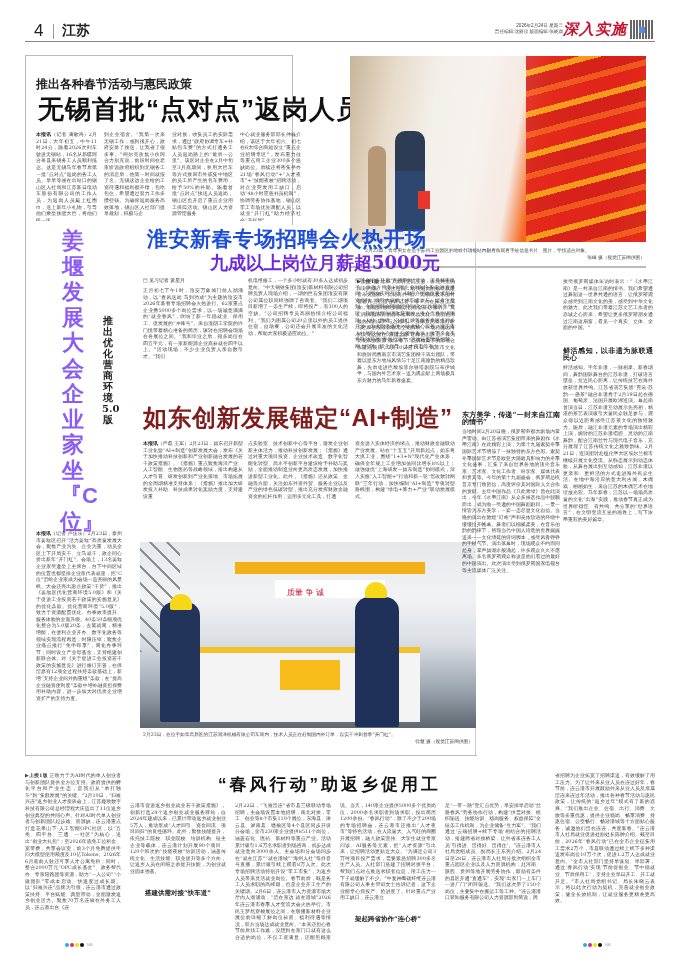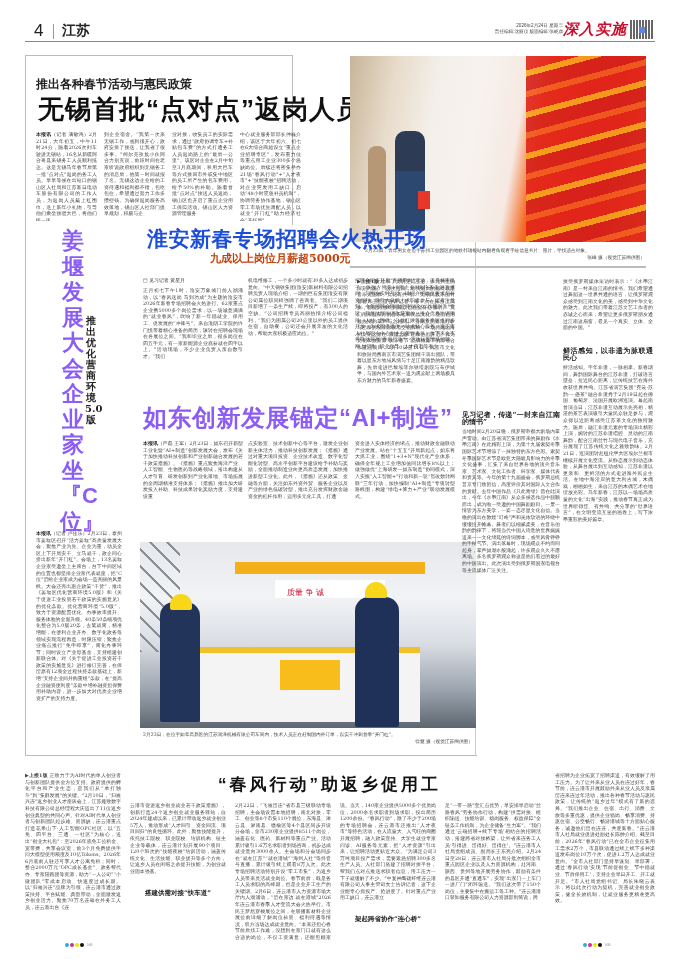--- a/index.html
+++ b/index.html
@@ -32,25 +32,25 @@
     background: linear-gradient(100deg, #c7b59a 0%, #e8dccb 15%, #f3efe9 28%, #f7f2ee 42%, #f6e9e2 55%, #f56b24 62%, #e8361d 72%, #d92a1a 85%, #f28a20 100%); }
   .photo-top .person { position:absolute; left:45px; top:75px; width:30px; height:100px; background: linear-gradient(#2d3b55 0 40%, #2c4770 40% 100%); border-radius: 10px 10px 2px 2px; }
   .photo-top .person2 { position:absolute; left:18px; top:90px; width:18px; height:80px; background:#b69877; border-radius: 8px 8px 2px 2px; }
   .photo-top .bag { position:absolute; left:68px; top:135px; width:12px; height:18px; background:#e9362a; }
   .photo-top .ribbons { position:absolute; right:0; top:0; width:120px; height:186px;
     background: repeating-linear-gradient(165deg, #e2241a 0 14px, #f7a31c 14px 20px, #d5201a 20px 34px, #f15b1f 34px 40px); opacity:.9; }
   .photo-caption-top { position:absolute; left:365px; top:248px; width:280px; font-size:4.7px; line-height:6.5px; color:#444; }
   .rule-right-top { position:absolute; left:350px; top:266px; width:296px; height:1.5px; background:#bbb; }
 
   .vert-title { position:absolute; left:60px; top:228px; width:26px; font-family: "Liberation Sans", sans-serif; font-size:22px; font-weight:bold; line-height:25.5px; color:#8b5cf6; text-align:center; }
-  .vert-sub { position:absolute; left:85px; top:315px; width:12px; font-size:10px; line-height:11px; color:#222; text-align:center; font-weight:bold; }
+  .vert-sub { position:absolute; left:102px; top:315px; width:12px; font-size:10px; line-height:11px; color:#222; text-align:center; font-weight:bold; }
 
   .headline-2 { position:absolute; left:147px; top:225px; font-family:Liberation Sans, sans-serif; font-size:21px; font-weight:bold; color:#1d4ed8; letter-spacing:0.5px; }
-  .subhead-2 { position:absolute; left:210px; top:251px; font-size:11px; color:#c2410c; font-weight:bold; }
-  .headline-3 { position:absolute; left:143px; top:402px; font-family:"Liberation Sans", sans-serif; font-size:24px; font-weight:bold; color:#8b5cf6; letter-spacing:0.5px; }
+  .subhead-2 { position:absolute; left:210px; top:251px; font-size:18px; color:#6d28d9; font-weight:bold; }
+  .headline-3 { position:absolute; left:143px; top:402px; font-family:"Liberation Sans", sans-serif; font-size:24px; font-weight:bold; color:#7f1d1d; letter-spacing:0.5px; }
 
   .photo-mid { position:absolute; left:140px; top:542px; width:336px; height:186px; overflow:hidden;
     background: linear-gradient(180deg,#e6e8ec 0%,#f2f3f5 30%,#d9dde3 55%,#9aa3ad 80%,#5e6670 100%); }
   .photo-mid .crane { position:absolute; left:95px; top:20px; width:190px; height:12px; background:#f3b019; }
   .photo-mid .machine { position:absolute; left:60px; top:105px; width:220px; height:75px; background:#f4f4f4; border-top:6px solid #f2c12a; }
   .photo-mid .board { position:absolute; left:140px; top:118px; width:60px; height:30px; background:#f8bd1a; }
   .photo-mid .worker1 { position:absolute; left:20px; top:60px; width:40px; height:120px; background:#23345a; border-radius: 14px 14px 2px 2px; }
   .photo-mid .helmet1 { position:absolute; left:30px; top:52px; width:22px; height:16px; background:#f8d619; border-radius:11px 11px 2px 2px; }
   .photo-mid .worker2 { position:absolute; left:215px; top:55px; width:44px; height:130px; background:#1f3158; border-radius: 14px 14px 2px 2px; }
   .photo-mid .helmet2 { position:absolute; left:225px; top:40px; width:22px; height:16px; background:#f8d619; border-radius:11px 11px 2px 2px; }
@@ -145,21 +145,21 @@
 <div class="photo-caption-mid">
   <span>2月23日，在位于如皋高新区的江苏润泽机械有限公司车间内，技术人员正在赶制国内外订单，以实干冲刺首季“开门红”。</span><br>
   <span style="float:right;">徐慧 摄（视觉江苏网供图）</span>
 </div>
 
 <div class="col body-text" style="left:357px; top:278px; width:98px; height:125px;">
   <b>▶上接1版</b> <span>诠释了文明交流互鉴、多元共生的深刻内涵。</span>
   <span>“这次巡演，给我最大的感受就是音乐无国界、文化有共鸣。”无锡民族乐团竹笛首席王照曾告诉记者，每一次在舞台上演奏，都能到感受到观众也在全身心倾听。“我们用来自东方的音乐诠释民族文化，他们也用最热情的掌声与之相同。”当南京的秦淮灯影与巴黎的埃菲尔铁塔交相辉映，一场跨越山海的文化之旅在“浪漫之都”巴黎热烈开启。作为文化和旅游部“欢乐春节”品牌框架下的部省合作重点项目，2月10日至11日，南京市文化和旅游局携南京市演艺集团精干演出团队，带着以显东方地域风情与十足江南雅韵的精品歌舞，先后走进巴黎埃菲尔铁塔剧院与布伊城堡，与国内外艺术家一道为观众献上两场极具东方魅力的马年新春盛宴。</span>
 </div>
 <div class="col body-text" style="left:462px; top:409px; width:98px; height:345px;">
-  <span class="subhead-left">见习记者，传递“一封来自江南的情书”</span>
+  <span class="subhead-left">东方美学，传递“一封来自江南的情书”</span>
   <span>当地时间2月20日晚，俄罗斯帝都大剧场内掌声雷动。由江苏省演艺集团带来的舞剧作《水墨江南》在此精彩上演，为第十九届索契冬季国际艺术节增添了一抹独特的东方色彩。索契冬季国际艺术节是欧亚大陆最具影响力的冬季文化盛事，汇集了来自世界各地的顶尖音乐家、艺术家、文化工作者、科学家、媒体代表和贵宾等。今年的第十九届盛会，俄罗斯总统普京专门致贺信，高度评价其对国际人文合作的贡献。去年中国作品《只此青绿》曾在此演出，今年《水墨江南》从众多候选作品中脱颖而出，成为唯一受邀的中国舞剧剧目。一景一情皆为东方美学，一姿一态尽显文化自信。当晚的演出在敦煌“叮咚”声和吴侬软语的环绕中缓缓拉开帷幕。舞者们以细腻柔美，在音乐伯韵的韵律下，将现当代中国人诗意的世界娓娓道来——文化绵延的诗词脚本，感受风骨铮铮的千秋气节。演出落幕时，现场观众不约而同起身，掌声如潮水般涌起，许多观众久久不愿离场。多名俄罗斯观众称这是他们看过的最好的中国演出。此次演出受到俄罗斯国家电视台等主流媒体广泛关注。</span>
 </div>
 <div class="col body-text" style="left:563px; top:278px; width:90px; height:70px;">接受俄罗斯媒体采访时表示：“《水墨江南》是一封来自江南的情书。我们希望通过舞蹈这一世界共通的语言，让俄罗斯观众感受到江南文化的美，感受到中华文化的魅力。此次我们带着江苏文艺工作者的赤诚之心而来，希望让更多俄罗斯朋友通过江南这扇窗，看见一个真实、立体、全面的中国。”</div>
 <div class="col body-text" style="left:563px; top:345px; width:90px; height:410px;">
   <span class="subhead-left">鲜活感知，以非遗为脉联通民心</span>
   <span>鲜活感知。千年非遗，一脉相承。新春期间，舞韵国际舞台的江苏非遗，打破语言壁垒，拉近民心距离，让传统技艺在海外收获世界共鸣。江苏省演艺集团“霓裳·苏韵·一盏茶”融合非遗秀于2月19日起在德国、葡萄牙、法国开展欧洲巡演。幕起南首演当日，江苏非遗互动展示先亮相，精湛的茶艺表演吸引大量民众驻足参与，观众得以近距离感受江苏茶文化的独特魅力。随后，融汇非遗元素的专场演出精彩上演，婉转的江苏非遗唱腔、灵动的江南舞韵，配合江南丝竹与现代电子音乐，充分展现了江苏传统文化之雅致韵味。2月21日，巡演团转赴纽伦堡大区埃尔兰根市继续开展文化交流。从静态展示到动态体验，从舞台展出到互动感知，江苏非遗以更亲和、更鲜活的方式走进海外民众生活。在地中海沿岸的意大利古城，木偶戏，栩栩如生，来自江苏的木偶艺术在地绽放光彩。马年新春，江苏以一场场高质量的文化“出海”实践，推动春节真正成为世界听得懂、有共鸣、共分享的“世界语言”，在文明交流互鉴的画卷上，写下浓墨重彩的美好篇章。</span>
 </div>
 
 <div class="headline-bottom">“春风行动”助返乡促用工</div>
 <div class="col body-text" style="left:25px; top:772px; width:96px; height:168px;">

